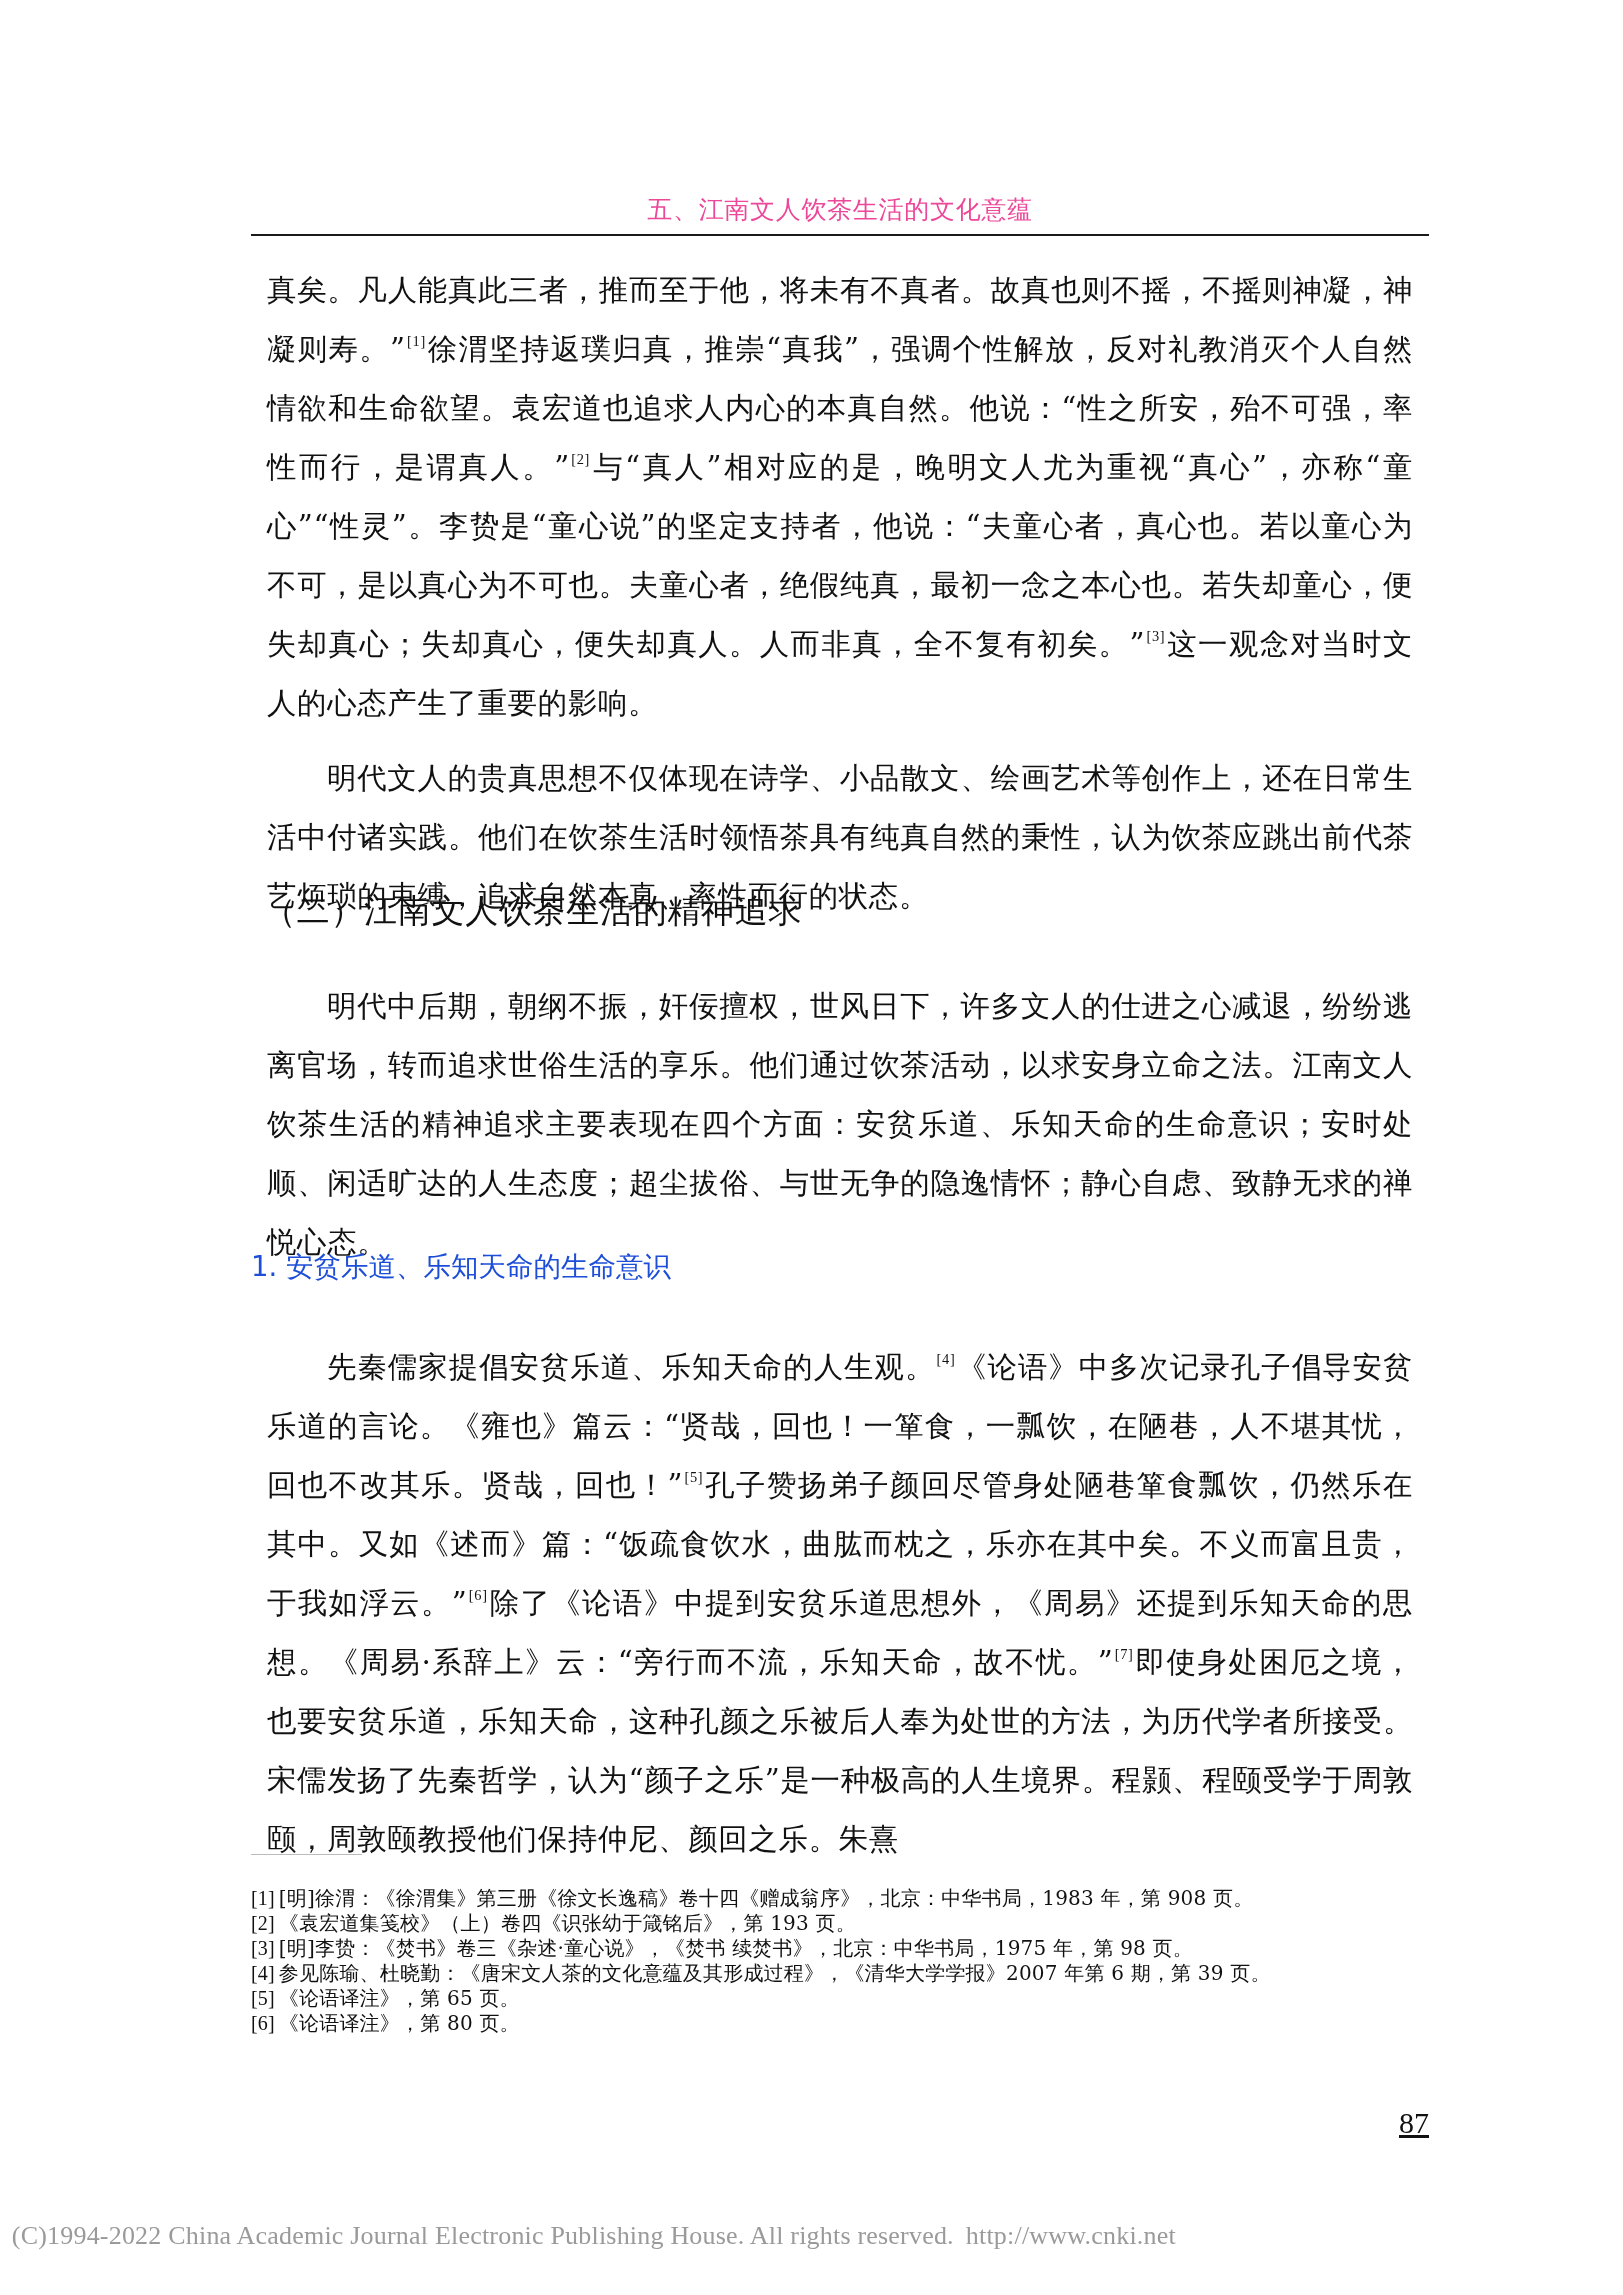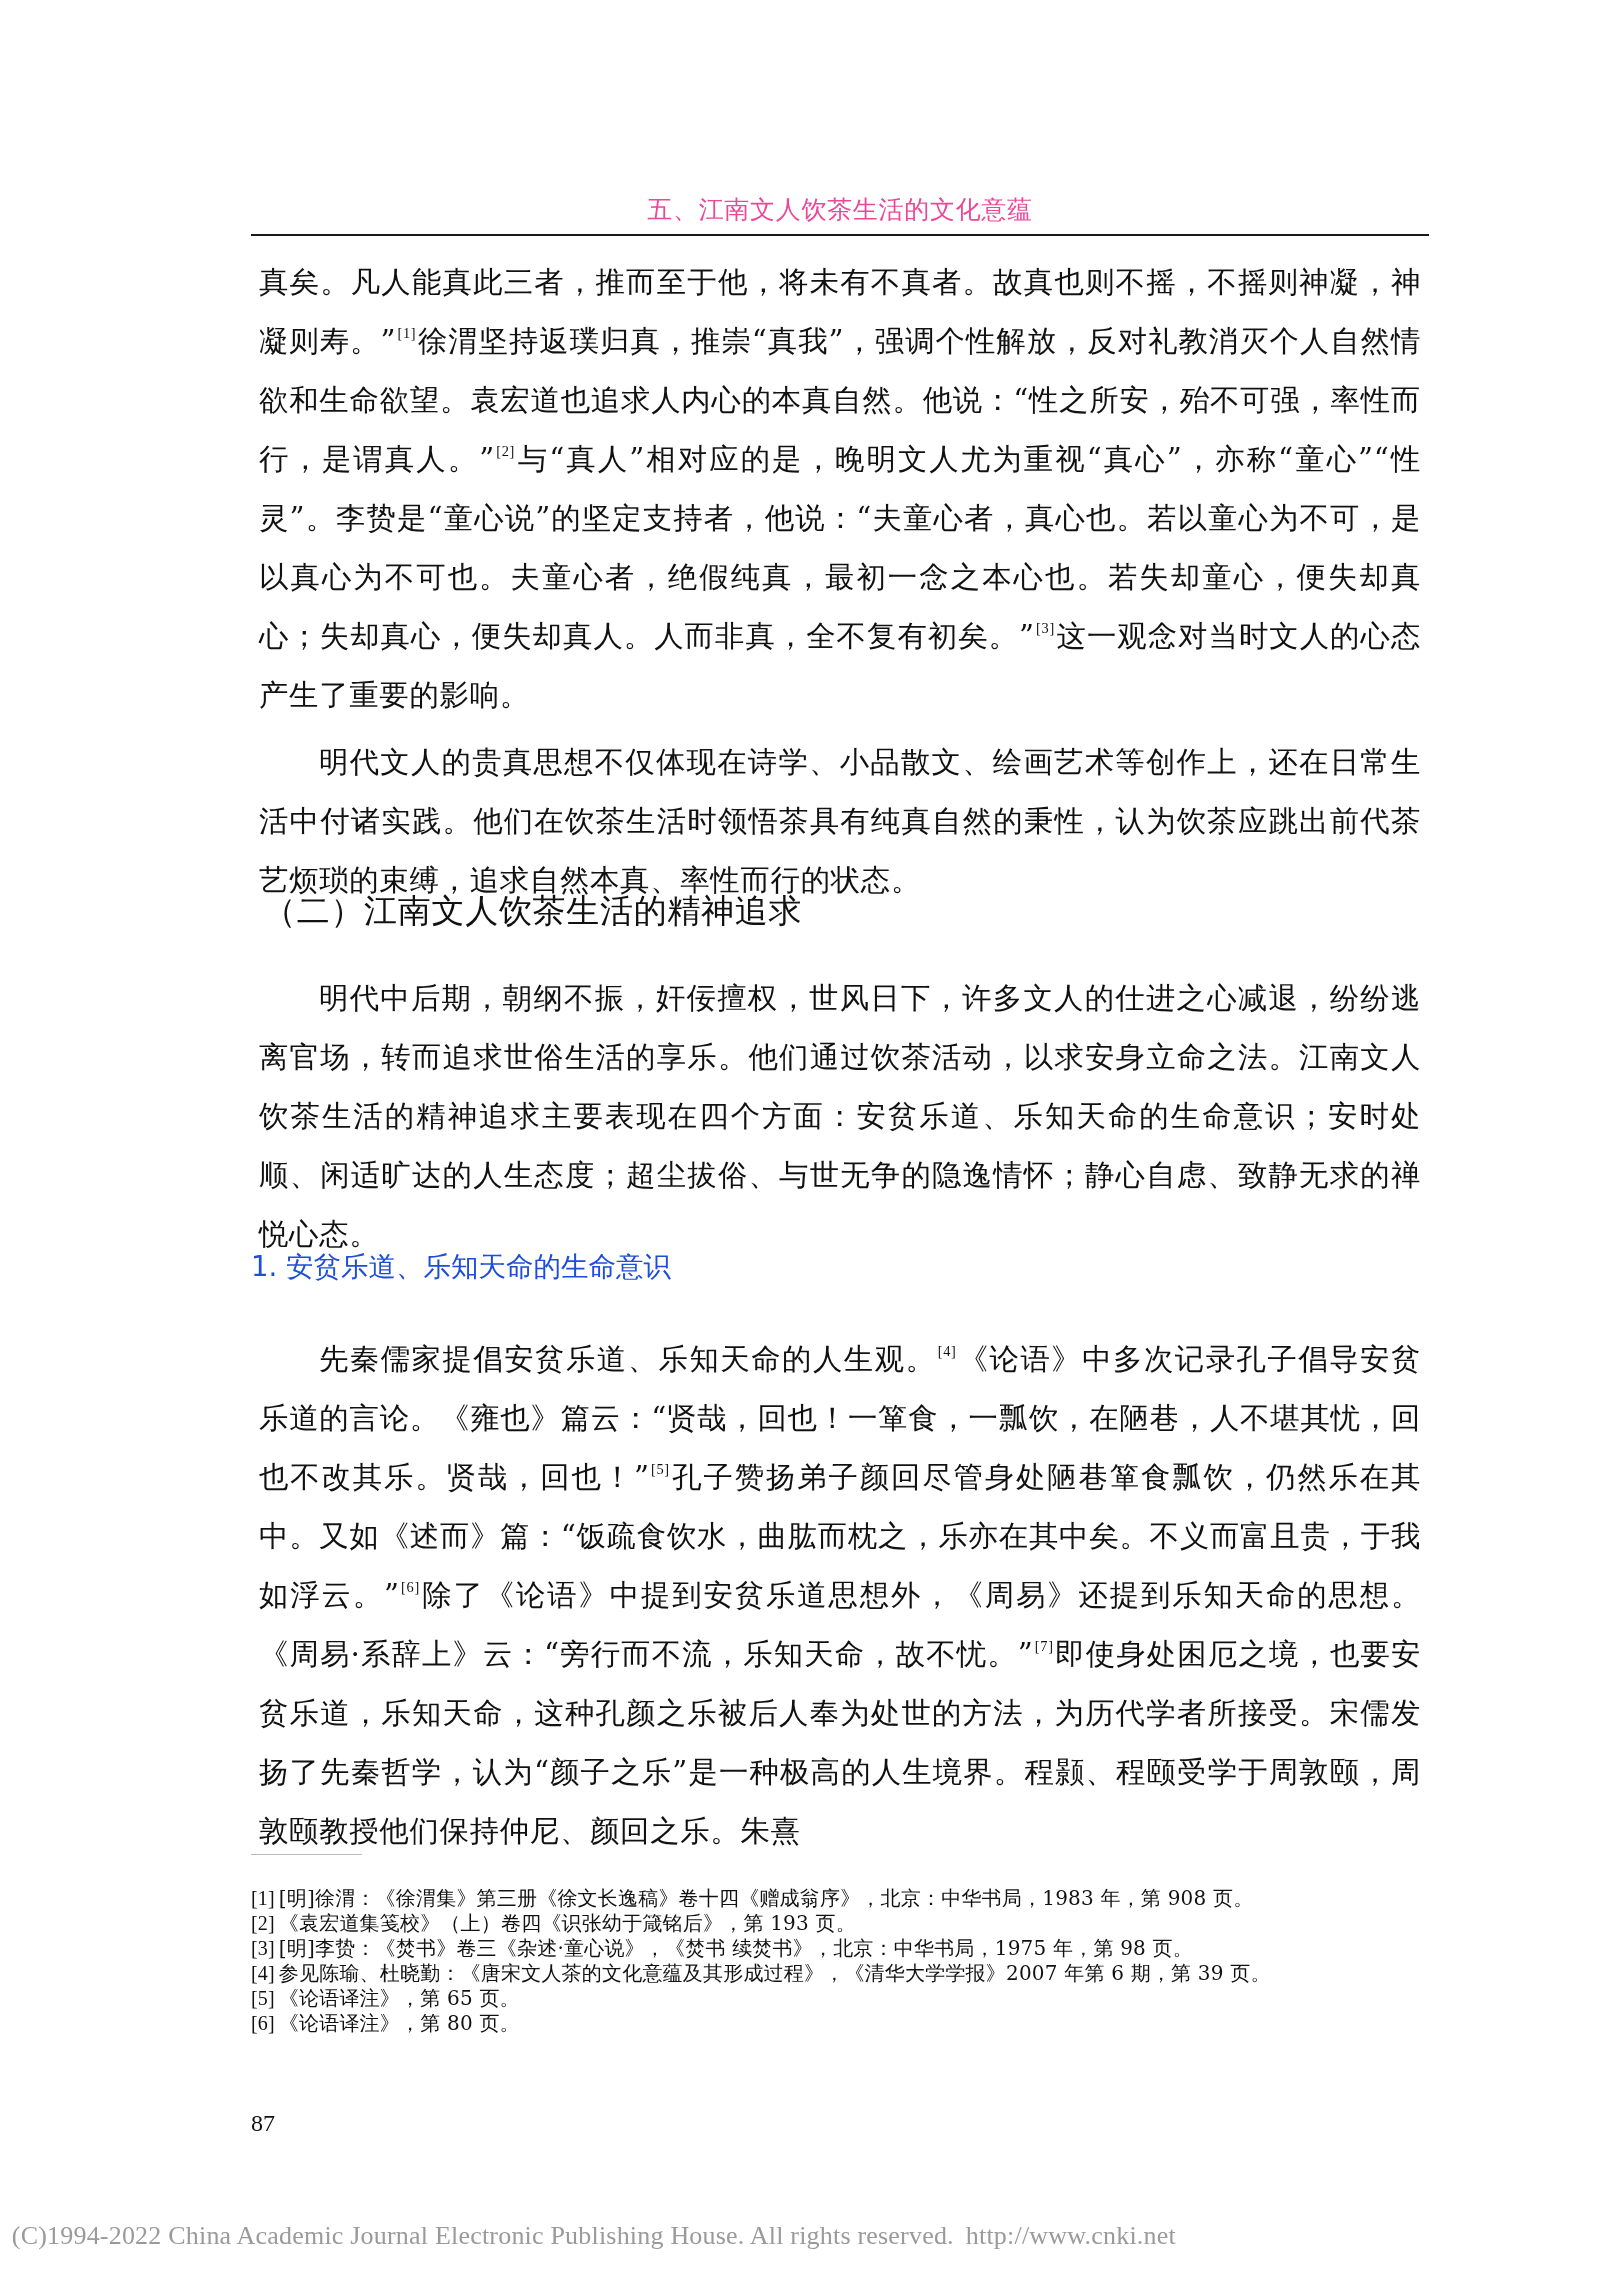--- a/index.html
+++ b/index.html
@@ -44,21 +44,21 @@
       position: absolute;
       left: 0;
       width: 1178px;
       font-size: 29.4px;
       line-height: 59px;
       text-align: justify;
       text-justify: inter-character;
       letter-spacing: 0.7px;
     }
     .para {
-      margin: 8px;
+      margin: 16px;
     }
     .para.indent {
       text-indent: 60px;
     }
     .cite {
       font-size: 14.4px;
       vertical-align: 13px;
       line-height: 0;
       margin: 0 1.3px;
       font-family: "Liberation Serif", serif;
@@ -110,24 +110,25 @@
     }
     .fn-num {
       font-family: "Liberation Serif", serif;
       margin-right: 3.9px;
     }
     .page-number {
       position: absolute;
       top: 2108px;
       left: 0;
       width: 1178px;
-      text-align: left;
+      text-align: right;
       font-family: "Liberation Serif", serif;
-      font-size: 24px;
+      font-size: 30px;
       line-height: 30px;
+      text-decoration: underline;
     }
     .copyright {
       position: absolute;
       left: 11.8px;
       top: 2220px;
       font-family: "Liberation Serif", serif;
       font-size: 26px;
       line-height: 31px;
       color: #9a9a9a;
       white-space: nowrap;

